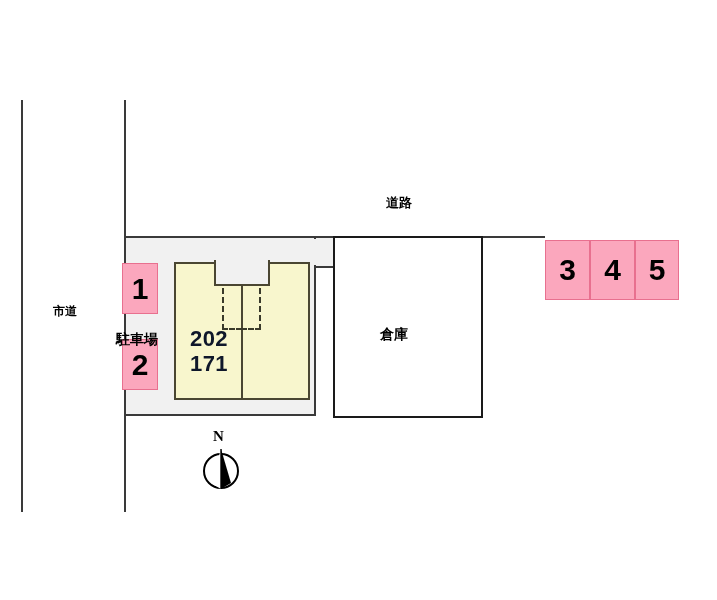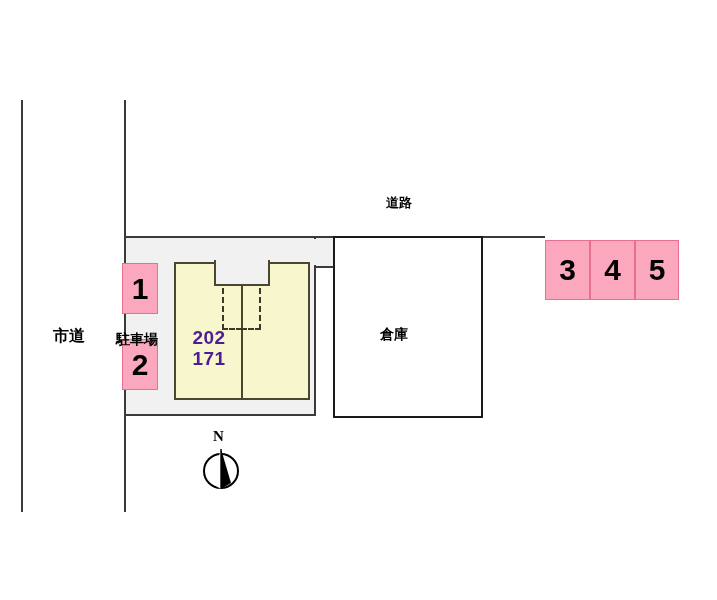--- a/index.html
+++ b/index.html
@@ -92,22 +92,22 @@
   }
   .bldg-split {
     position: absolute;
     background: #4a4632;
     width: 2px;
   }
   .unit-label {
     position: absolute;
     text-align: center;
     font-weight: bold;
-    font-size: 19px;
-    color: #4c1d95;
+    font-size: 22px;
+    color: #0f172a;
     line-height: 1.12;
     letter-spacing: 0.5px;
   }
   .stair {
     position: absolute;
     border: 2px dashed #3a3a2a;
     box-sizing: border-box;
     background: transparent;
   }
 
@@ -122,21 +122,21 @@
   
   .compass { position: absolute; }
 </style>
 </head>
 <body>
 
 <div id="plan">
 
   <div class="road-line road-v" style="left:21px; top:100px; height:412px;"></div>
   <div class="road-line road-v" style="left:124px; top:100px; height:412px;"></div>
-  <div class="label" style="left:53px; top:305px; font-size:16px;margin-top:23px;">市道</div>
+  <div class="label" style="left:53px; top:305px; font-size:12px;">市道</div>
 
   <div class="label" style="left:386px; top:196px; font-size:13px;">道路</div>
   <div class="road-line road-h" style="left:332px; top:236px; width:213px;"></div>
 
   <div class="lot" style="left:124px; top:236px; width:192px; height:180px;"></div>
 
   <div class="lot-notch" style="left:314px; top:236px; width:20px; height:32px;"></div>
   <div class="lot-cover" style="left:310px; top:239px; width:22px; height:26px;"></div>
 
   <div class="stall" style="left:122px; top:263px; width:36px; height:51px;">1</div>

